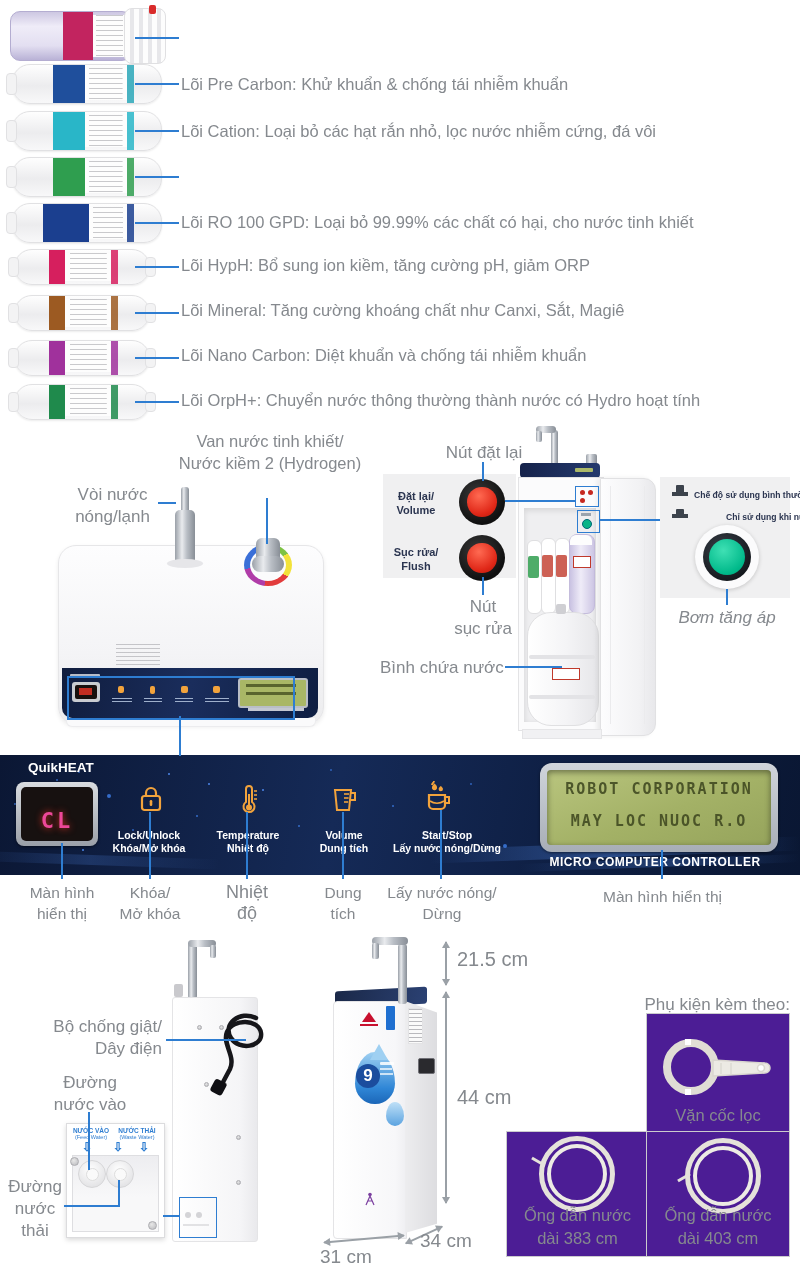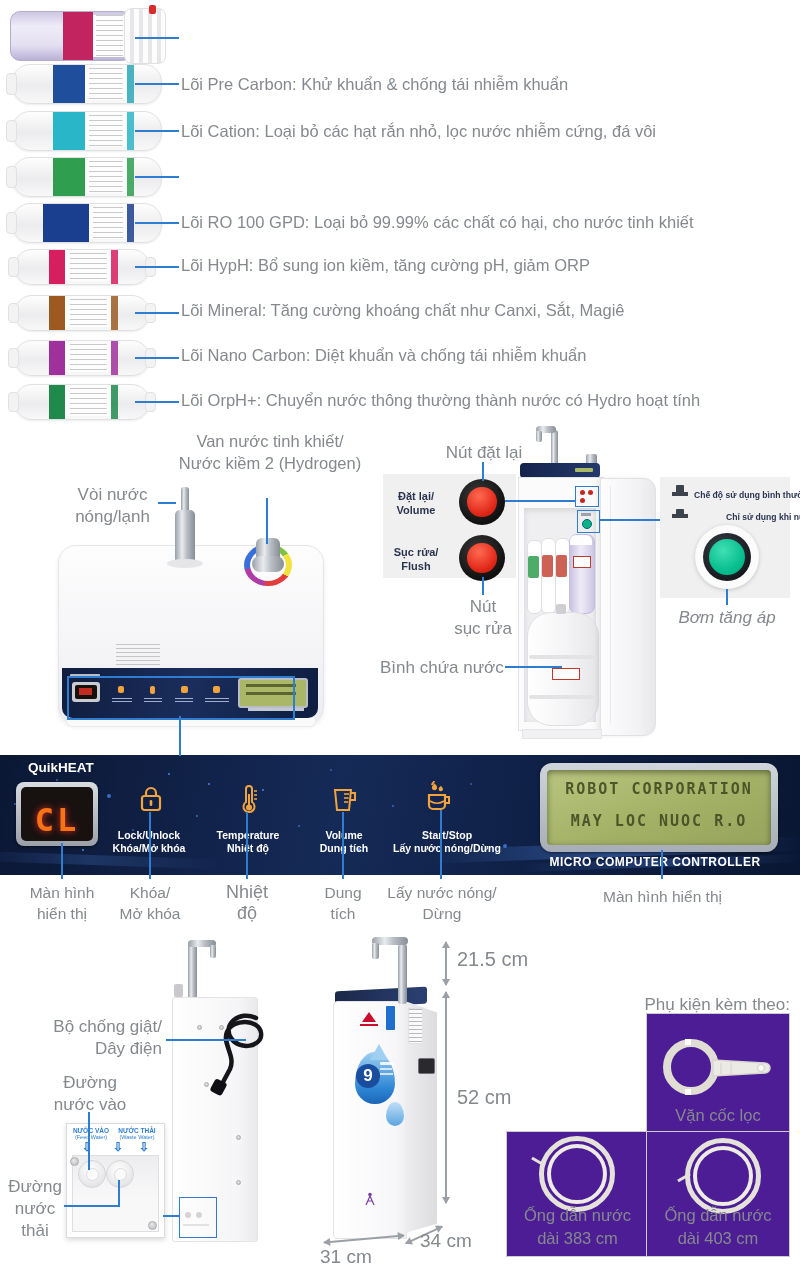--- a/index.html
+++ b/index.html
@@ -44,21 +44,21 @@
         82px 94px 0 0 #4d86e8,108px 40px 0 1px #356cc8,132px 74px 0 0 #2f62b8,168px 18px 0 0 #4d86e8,
         196px 60px 0 0 #356cc8,228px 92px 0 1px #2f62b8,262px 34px 0 0 #4d86e8,298px 70px 0 0 #356cc8,
         330px 14px 0 0 #2f62b8,358px 94px 0 1px #4d86e8,392px 50px 0 0 #356cc8,422px 82px 0 0 #4d86e8,
         470px 28px 0 0 #2f62b8,504px 90px 0 1px #356cc8,620px 22px 0 0 #4d86e8,700px 78px 0 0 #356cc8,
         762px 44px 0 0 #4d86e8,78px 16px 0 0 #2f62b8,208px 28px 0 0 #4d86e8;}
   .pbl{position:absolute;color:#fff;font-weight:bold;font-size:10.5px;line-height:13px;text-align:center;white-space:nowrap;}
   .seg-bezel{position:absolute;border-radius:8px;background:linear-gradient(180deg,#d9dce0,#9ba0a8);
         box-shadow:0 1px 3px rgba(0,0,0,.5);}
   .seg-screen{position:absolute;left:5px;top:5px;right:5px;bottom:5px;background:#171110;border-radius:5px;
         display:flex;align-items:center;justify-content:center;}
-  .seg-val{font-family:"DejaVu Sans Mono",monospace;font-weight:bold;font-size:32px;color:#f97316;
+  .seg-val{font-family:"DejaVu Sans Mono",monospace;font-weight:bold;font-size:22px;color:#ec4899;
         letter-spacing:3px;text-shadow:0 0 7px rgba(243,57,42,.9);margin-top:12px;}
   .lcd-bezel{position:absolute;border-radius:12px;background:linear-gradient(180deg,#d0d5db,#a7adb6);
         box-shadow:0 1px 3px rgba(0,0,0,.5);}
   .lcd-screen{position:absolute;left:7px;top:7px;right:7px;bottom:7px;border-radius:4px;
         background:linear-gradient(160deg,#b9c57e 0%,#a3b166 55%,#96a45c 100%);
         box-shadow:inset 0 2px 6px rgba(0,0,0,.45);}
   .lcd-line{position:absolute;width:100%;text-align:center;font-family:"DejaVu Sans Mono",monospace;
         font-weight:bold;font-size:15px;letter-spacing:2px;color:#424b22;opacity:.9;}
   .picon{position:absolute;}
   
@@ -502,21 +502,21 @@
   <div class="abs" style="left:364px;top:1192px;width:12px;height:14px;">
     <svg width="12" height="14" viewBox="0 0 12 14">
       <circle cx="6" cy="2.5" r="1.8" fill="#7b3fa0"></circle>
       <path d="M6 4 L2 13 M6 4 L10 13 M3.5 9 h5" stroke="#7b3fa0" stroke-width="1.2" fill="none"></path>
     </svg>
   </div>
 
   <div class="varrow" style="left:445px;top:942px;height:43px;"></div>
   <div class="dimtxt" style="left:457px;top:948px;">21.5 cm</div>
   <div class="varrow" style="left:445px;top:992px;height:211px;"></div>
-  <div class="dimtxt" style="left:457px;top:1086px;">52 cm</div>
+  <div class="dimtxt" style="left:457px;top:1086px;">44 cm</div>
   <div class="harrow" style="left:324px;top:1238px;width:80px;transform:rotate(-5deg);"></div>
   <div class="dimtxt" style="left:320px;top:1246px;font-size:19px;">31 cm</div>
   <div class="harrow" style="left:404px;top:1234px;width:40px;transform:rotate(-25deg);"></div>
   <div class="dimtxt" style="left:420px;top:1230px;font-size:19px;">34 cm</div>
 
   <div class="txt" style="left:600px;top:994px;width:190px;text-align:right;font-size:17px;">Phụ kiện kèm theo:</div>
 
   <div class="accbox" style="left:646px;top:1013px;width:142px;height:119px;">
     <div class="abs" style="left:14px;top:22px;width:116px;height:62px;">
       <svg width="116" height="62" viewBox="0 0 116 62">

